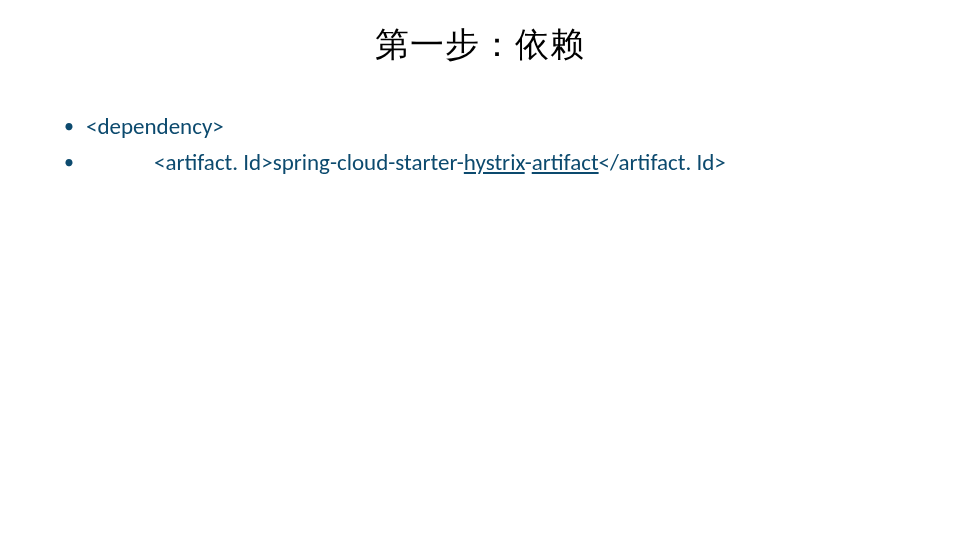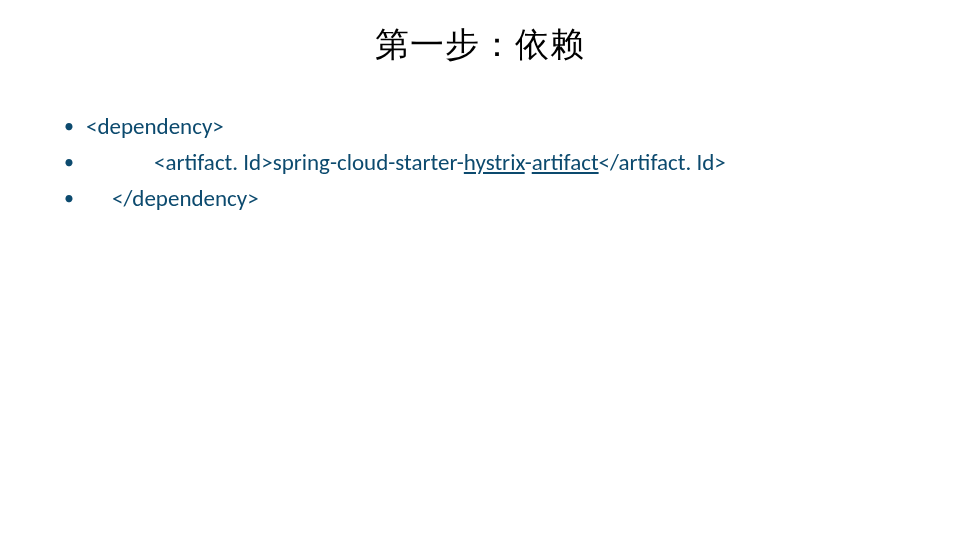--- a/index.html
+++ b/index.html
@@ -16,16 +16,15 @@
   </style>
 </head>
 <body>
 
 <div class="slide">
   <div class="title">第一步：依赖</div>
   <div class="body">
     <ul class="bullets">
       <li><span>&lt;dependency&gt;</span></li>
       <li><span class="pad-a"></span><span>&lt;artifact. Id&gt;spring-cloud-starter-</span><span class="u">hystrix</span><span>-</span><span class="u">artifact</span><span>&lt;/artifact. Id&gt;</span></li>
-      <li><span class="pad-b"></span><span>&lt;/dependency&gt;</span></li>
     </ul>
   </div>
 </div>
 
 </body></html>

